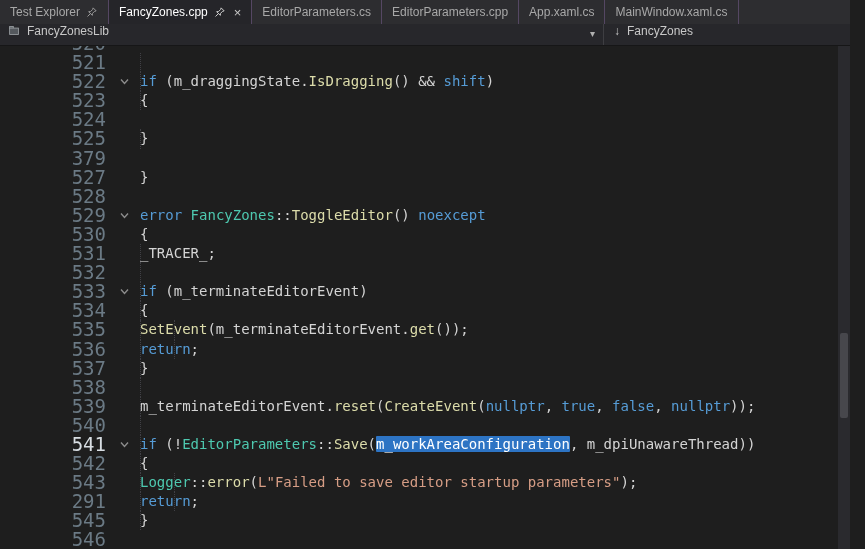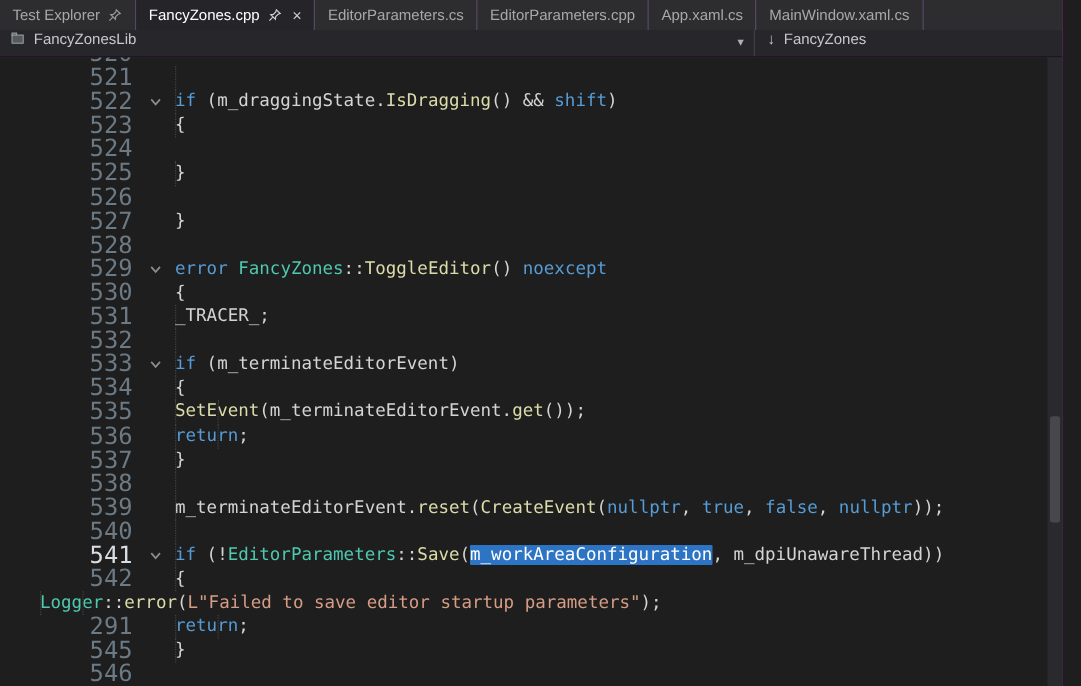--- a/index.html
+++ b/index.html
@@ -129,21 +129,21 @@
         <div class="row">
           <span class="num">524</span>
           <span class="fold"></span>
         </div>
         <div class="row">
           <span class="num">525</span>
           <span class="fold"></span>
           <span class="codetext"><i class="guide" style="left: 0ch;"></i><span class="tok-pl">}</span></span>
         </div>
         <div class="row">
-          <span class="num">526</span>
+          <span class="num">379</span>
           <span class="fold"></span>
         </div>
         <div class="row">
           <span class="num">527</span>
           <span class="fold"></span>
           <span class="codetext"><span class="tok-pl">}</span></span>
         </div>
         <div class="row">
           <span class="num">528</span>
           <span class="fold"></span>
@@ -225,20 +225,21 @@
             </svg>
           </span>
           <span class="codetext"><i class="guide" style="left: 0ch;"></i><span class="tok-kw">if</span><span class="tok-pl"> (!</span><span class="tok-ty">EditorParameters</span><span class="tok-pl">::</span><span class="tok-fn">Save</span><span class="tok-pl">(</span><span class="tok-sel">m_workAreaConfiguration</span><span class="tok-pl">, m_dpiUnawareThread))</span></span>
         </div>
         <div class="row">
           <span class="num">542</span>
           <span class="fold"></span>
           <span class="codetext"><i class="guide" style="left: 0ch;"></i><span class="tok-pl">{</span></span>
         </div>
         <div class="row">
+          <span class="num">543</span>
           <span class="fold"></span>
           <span class="codetext"><i class="guide" style="left: 0ch;"></i><i class="guide" style="left: 4ch;"></i><span class="tok-ty">Logger</span><span class="tok-pl">::</span><span class="tok-fn">error</span><span class="tok-pl">(</span><span class="tok-st">L"Failed to save editor startup parameters"</span><span class="tok-pl">);</span></span>
         </div>
         <div class="row">
           <span class="num">291</span>
           <span class="fold"></span>
           <span class="codetext"><i class="guide" style="left: 0ch;"></i><i class="guide" style="left: 4ch;"></i><span class="tok-kw">return</span><span class="tok-pl">;</span></span>
         </div>
         <div class="row">
           <span class="num">545</span>

